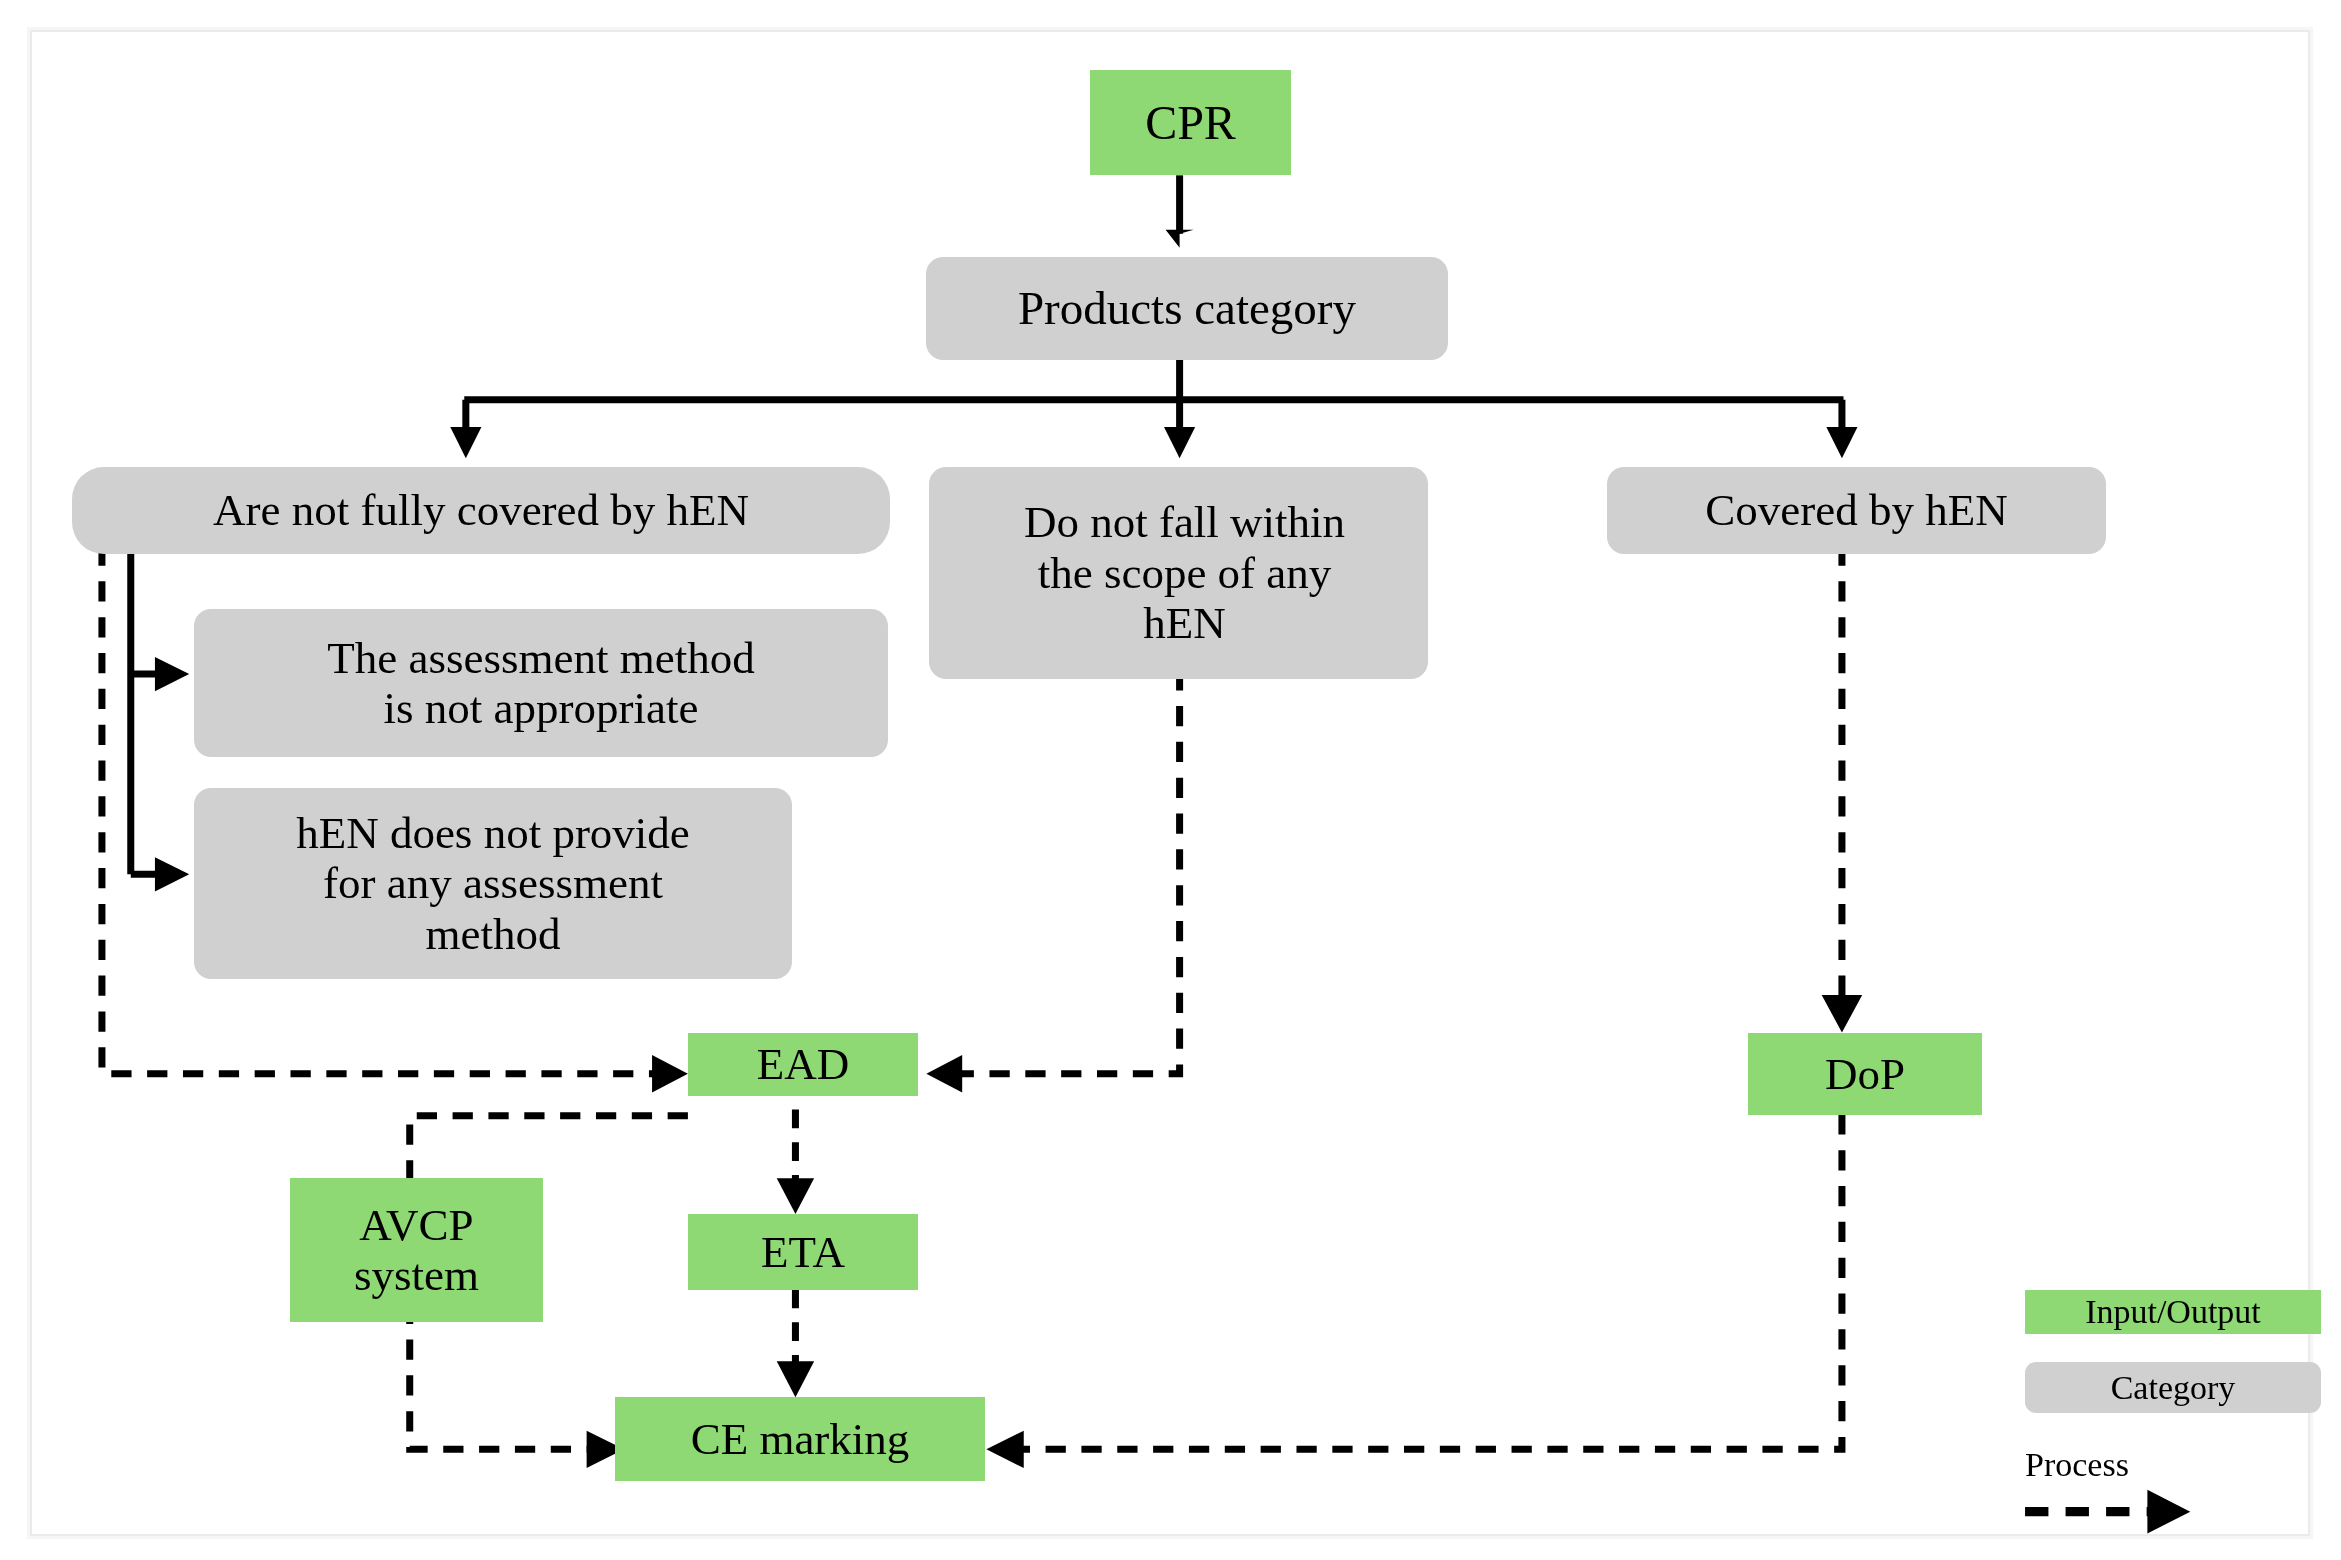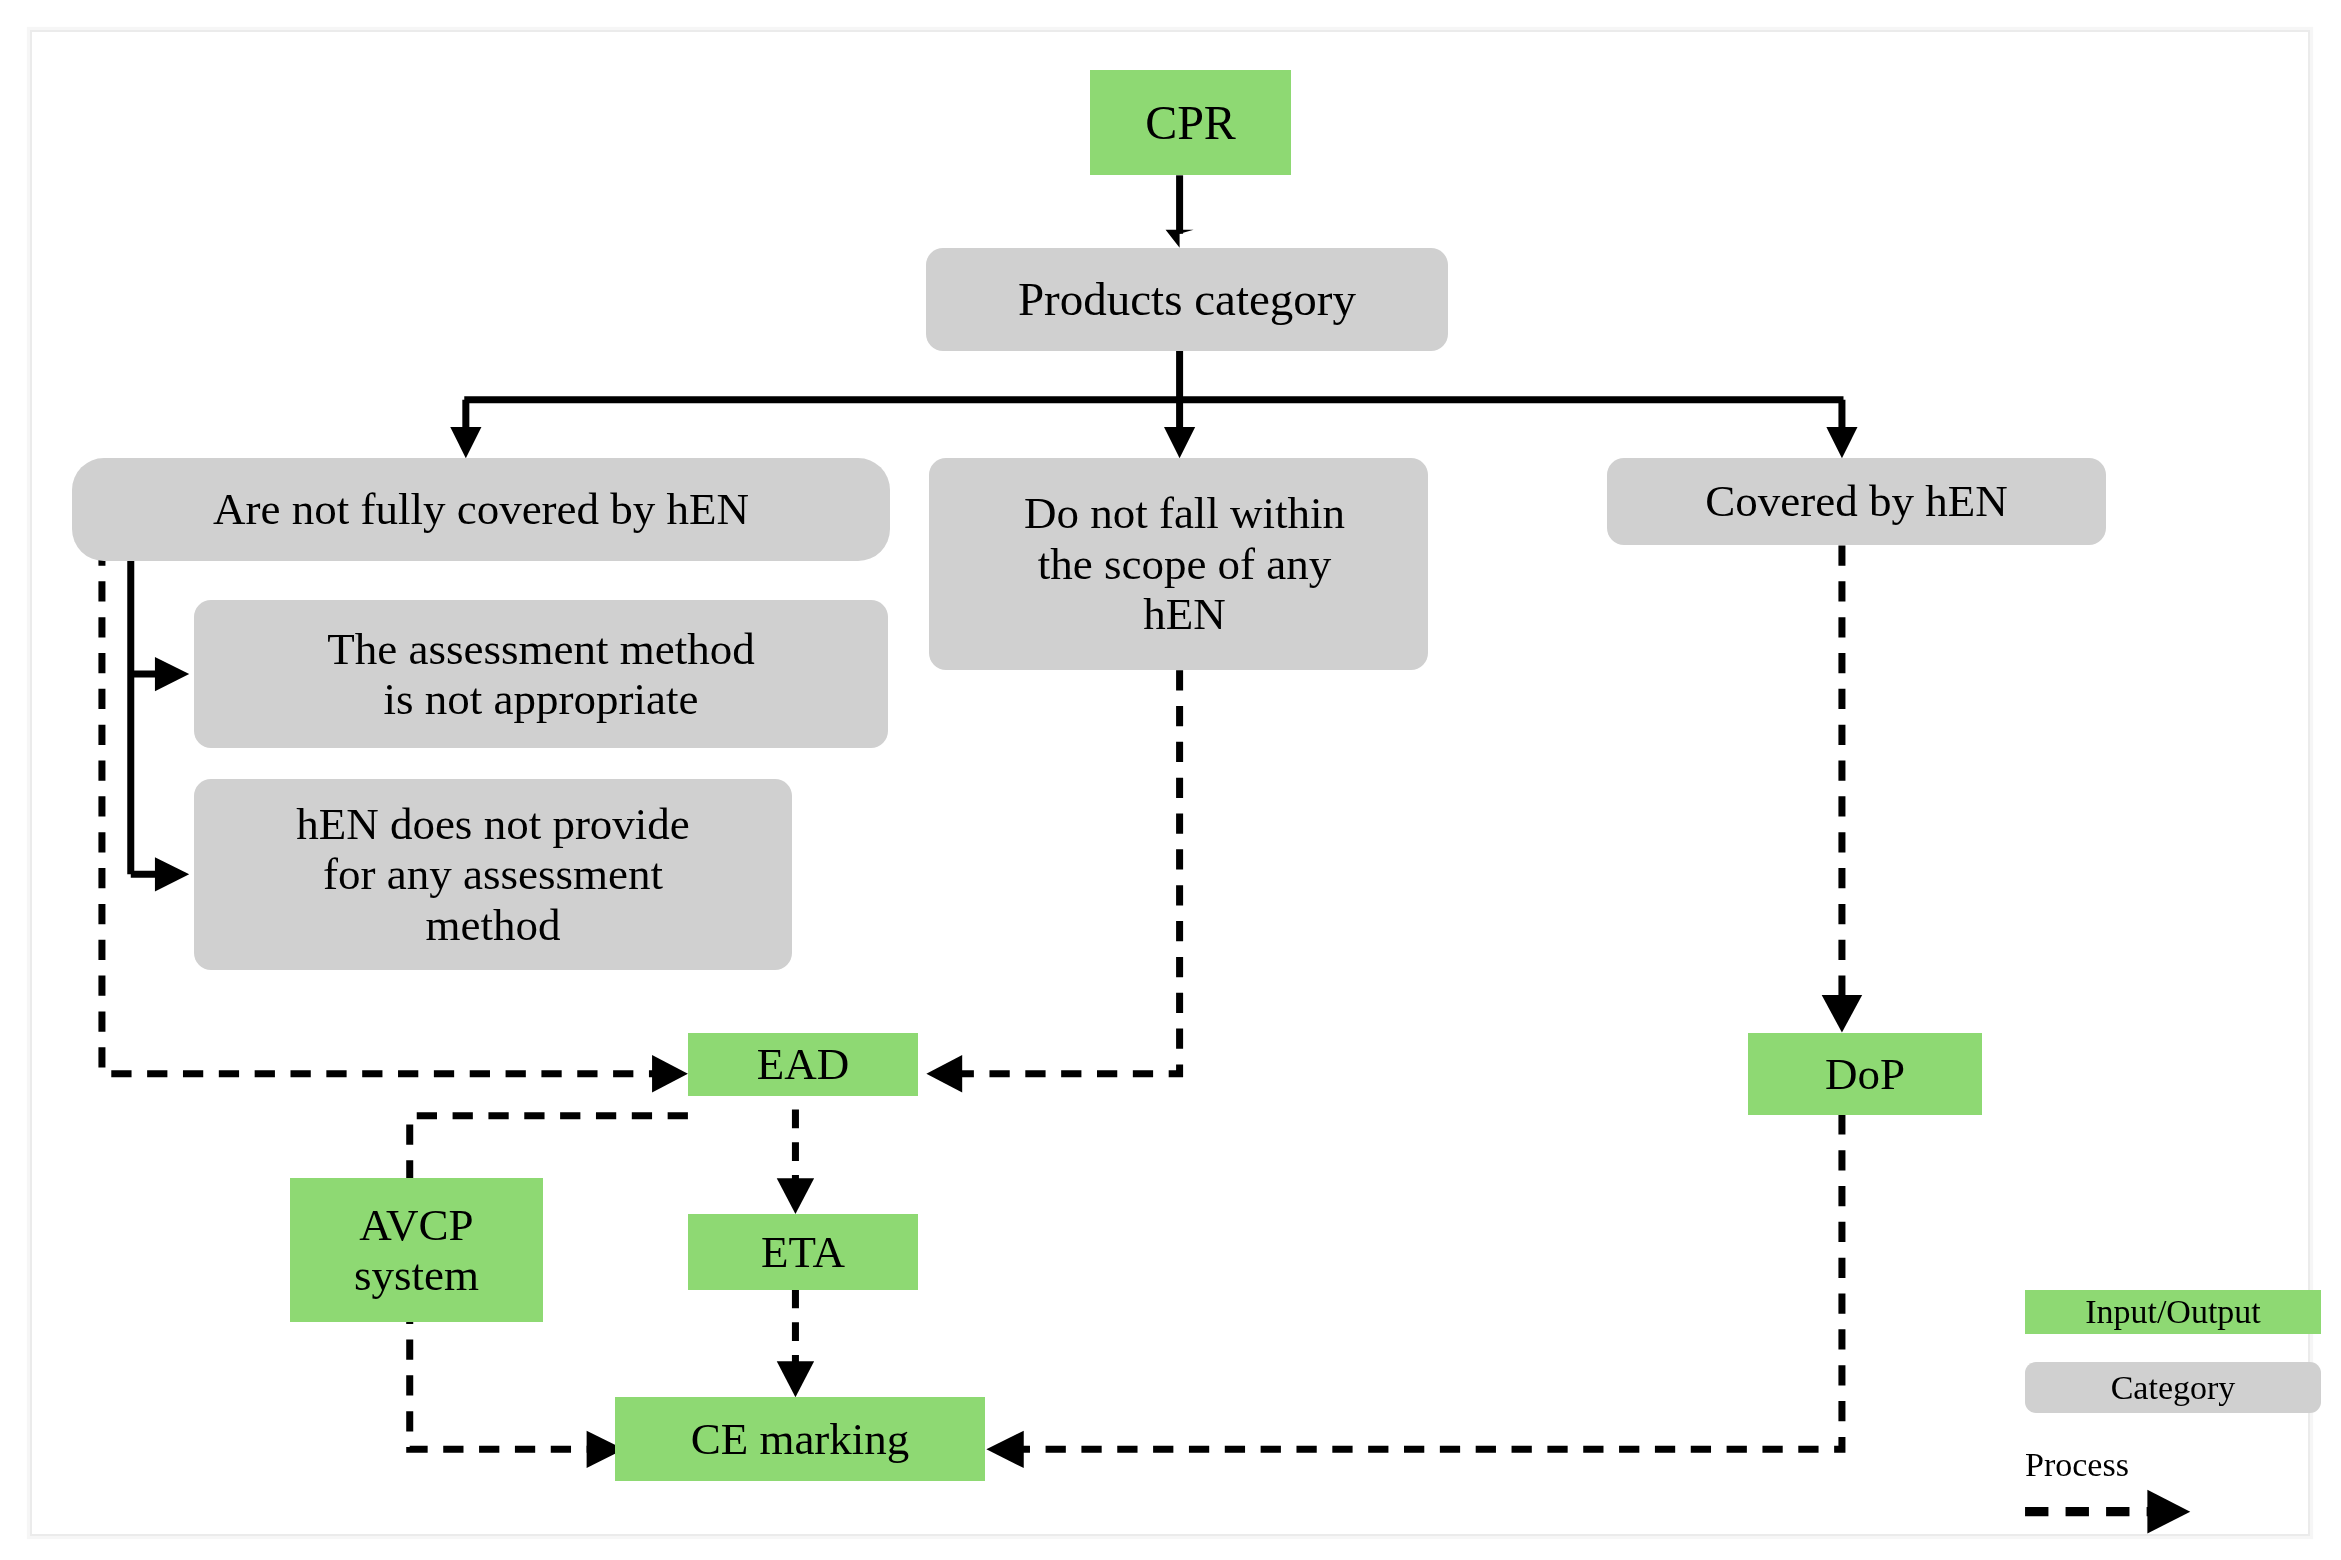--- a/index.html
+++ b/index.html
@@ -60,20 +60,21 @@
     box-sizing: border-box;
     line-height: 1.12;
     white-space: pre-line;
   }
   .node.io {
     background: #8ed973;
   }
   .node.cat {
     background: #d0d0d0;
     border-radius: 17px;
+    margin-top: 9px;
   }
   .legend-sw {
     position: absolute;
     display: flex;
     align-items: center;
     justify-content: center;
     box-sizing: border-box;
     text-align: center;
   }
   .legend-label {
@@ -174,21 +175,21 @@
     </svg>
 
     <div class="node io" style="left:1074px; top:70px; width:201px; height:105px; font-size:48px;">
       <span>CPR</span>
     </div>
 
     <div class="node cat" style="left:910px; top:248px; width:522px; height:103px; font-size:47px;">
       <span>Products category</span>
     </div>
 
-    <div class="node cat" style="left:56px; top:458px; width:818px; height:103px; font-size:45px;border-radius:32px;">
+    <div class="node cat" style="left:56px; top:458px; width:818px; height:87px; font-size:45px;border-radius:32px;">
       <span>Are not fully covered by hEN</span>
     </div>
 
     <div class="node cat" style="left:178px; top:600px; width:694px; height:148px; font-size:45px;">
       <span>The assessment method
 is not appropriate</span>
     </div>
 
     <div class="node cat" style="left:178px; top:779px; width:598px; height:191px; font-size:45px;">
       <span>hEN does not provide

